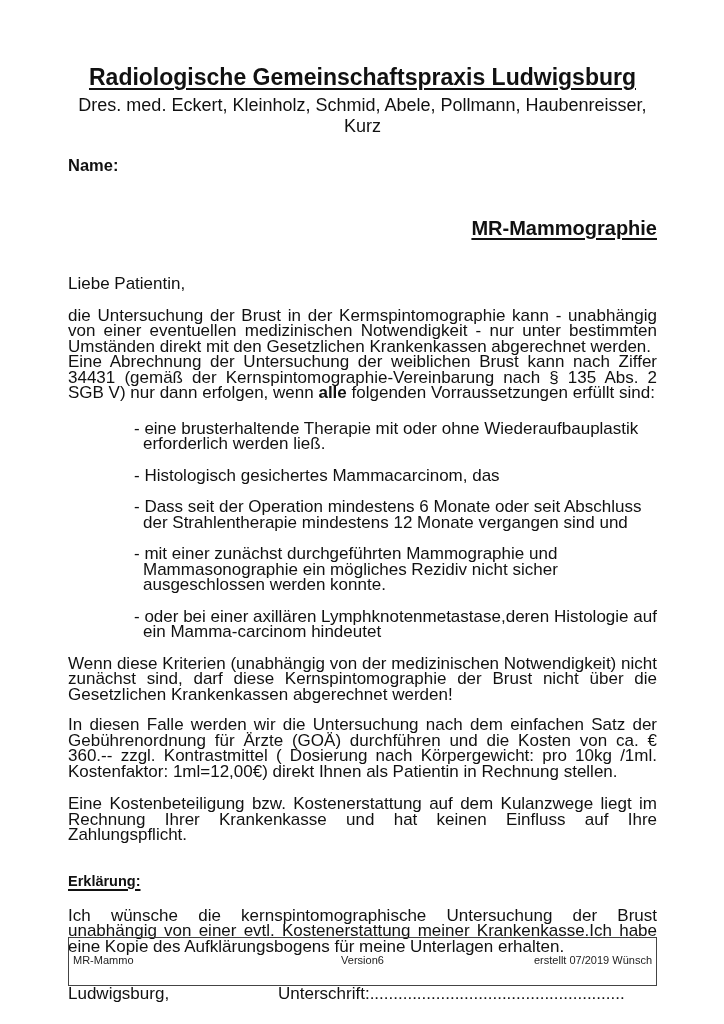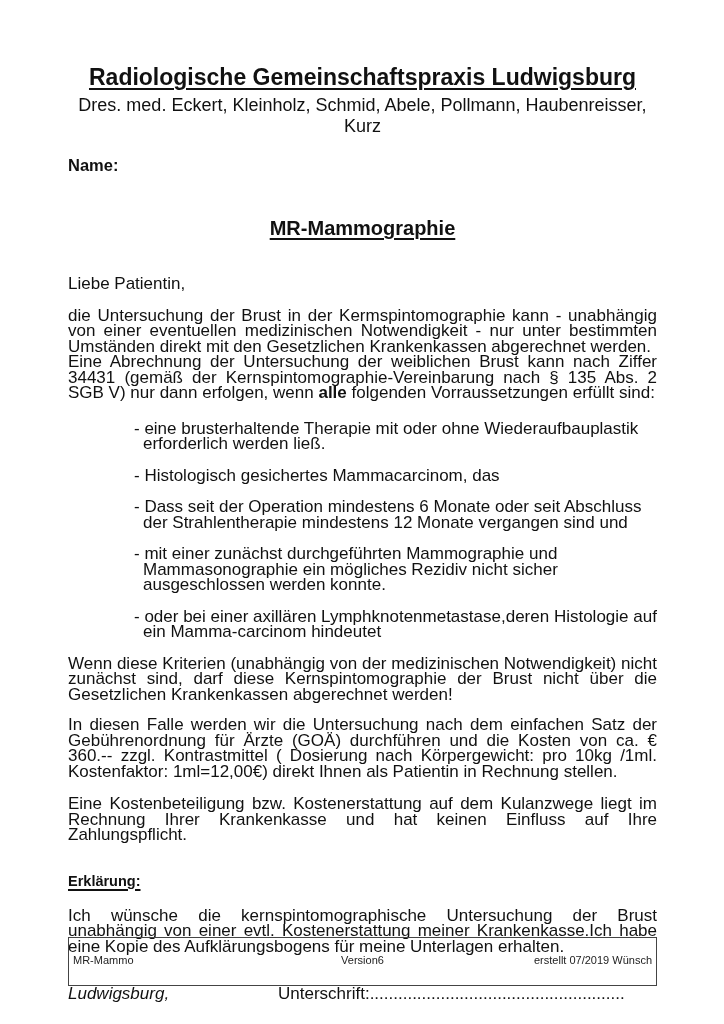--- a/index.html
+++ b/index.html
@@ -38,21 +38,21 @@
     text-align: center;
     font-size: 18px;
   }
   .name-row {
     margin-top: 19px;
     font-size: 16.5px;
     font-weight: bold;
   }
   .doc-title {
     margin-top: 42px;
-    text-align: center;
+    text-align: right;
     font-size: 20px;
     font-weight: bold;
     text-decoration: underline;
     text-decoration-thickness: 2px;
     text-underline-offset: 3px;
   }
   p, ul {
     margin: 0;
     padding: 0;
   }
@@ -89,21 +89,20 @@
     text-underline-offset: 3px;
   }
   .decl-text { margin-top: 19px; }
   .signature-row {
     margin-top: 32px;
     display: flex;
   }
   .signature-city {
     width: 210px;
     flex: 0 0 210px;
-    font-style: italic;
   }
   .footer-box {
     position: absolute;
     left: 68px;
     right: 67px;
     top: 937px;
     height: 15px;
     border: 1px solid #444444;
     display: flex;
     align-items: flex-start;

